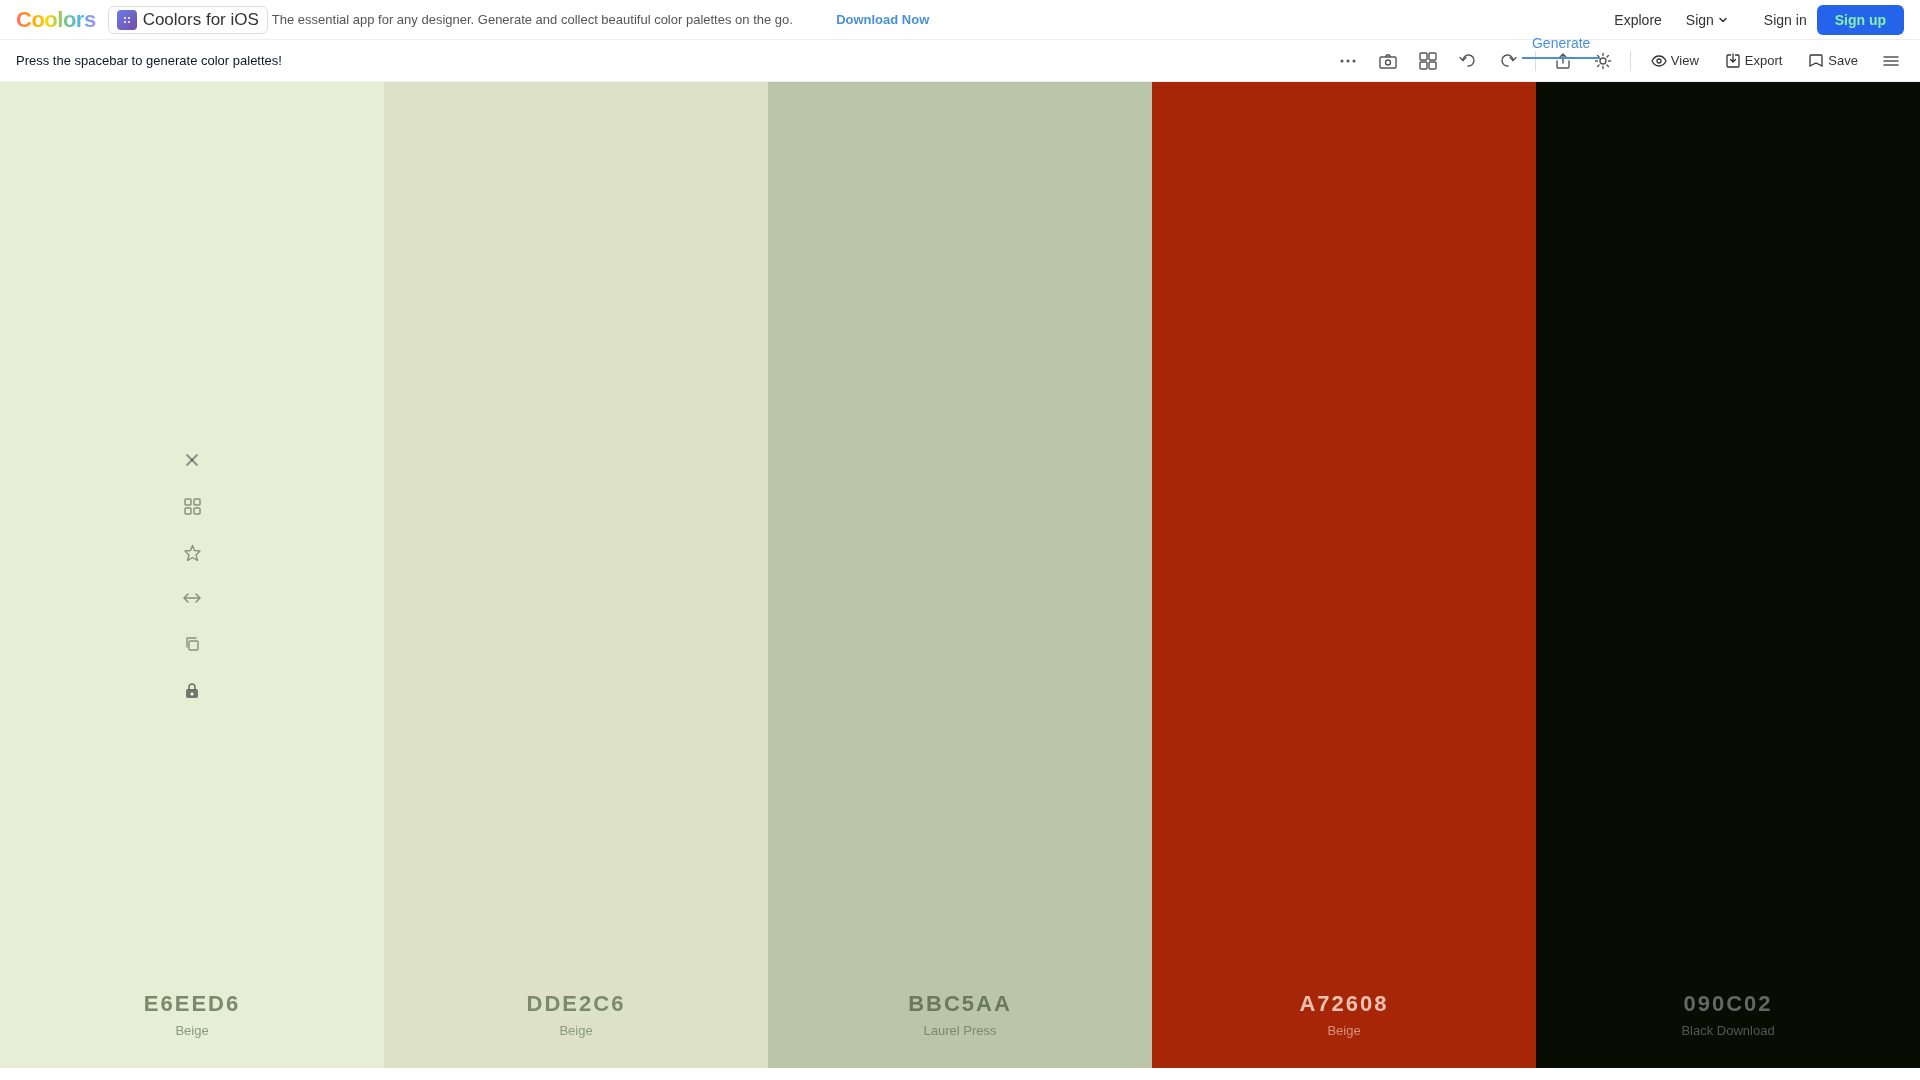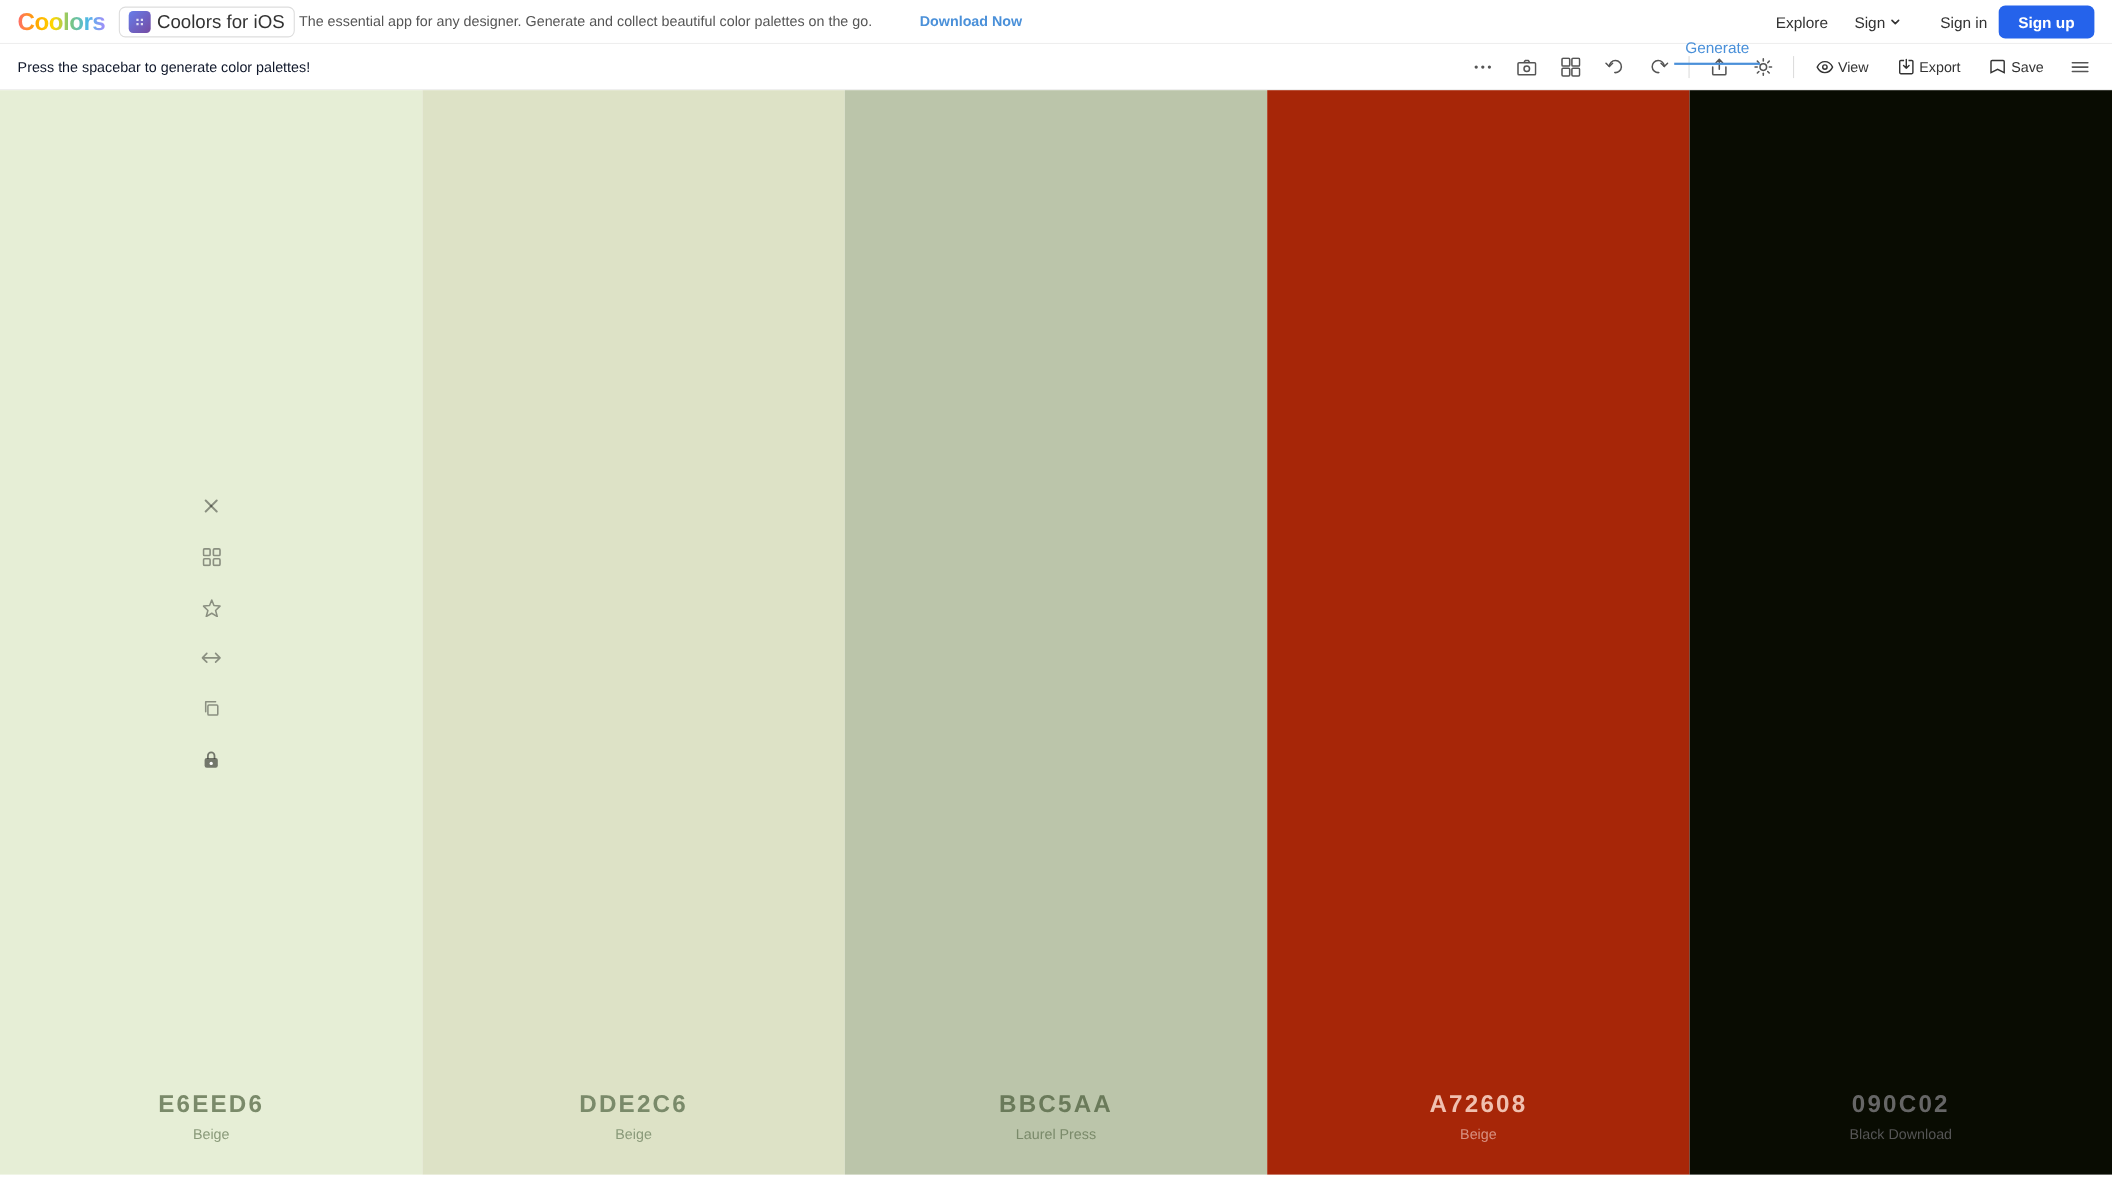--- a/index.html
+++ b/index.html
@@ -149,21 +149,21 @@
       font-weight: 500;
       color: #333;
       background: none;
       border: none;
       cursor: pointer;
       padding: 6px 10px;
     }
     .sign-up-btn {
       font-size: 14px;
       font-weight: 600;
-      color: #ffffff;
+      color: #86efac;
       background: #2563eb;
       border: none;
       cursor: pointer;
       padding: 7px 18px;
       border-radius: 6px;
     }
 
     
     #palette-area {
       display: flex;

